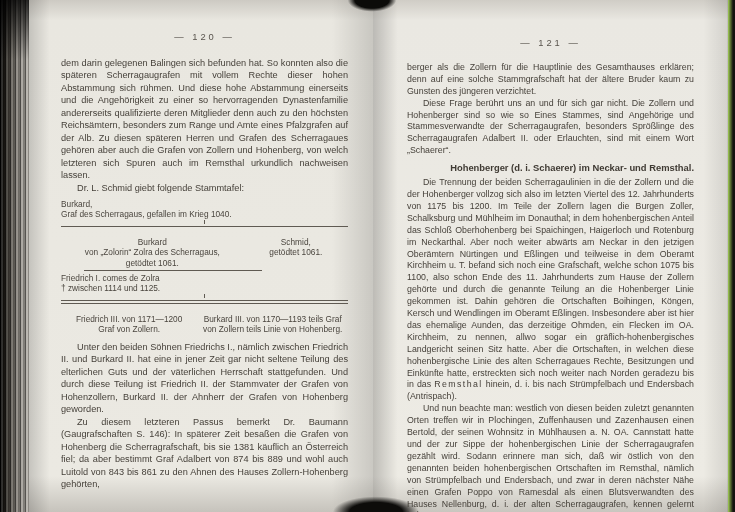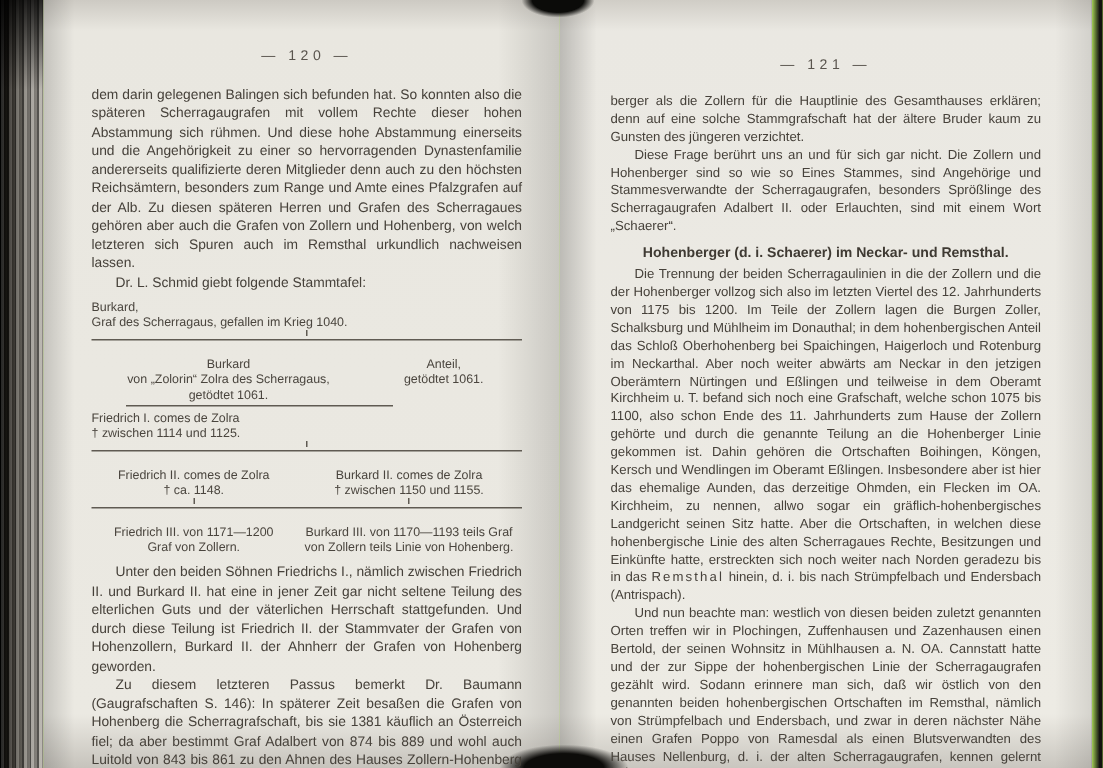--- a/index.html
+++ b/index.html
@@ -46,21 +46,21 @@
     background:radial-gradient(ellipse 60% 100% at 50% 100%, #0d0c0a 48%, rgba(13,12,10,0) 78%);
   }
   .textblock { position:absolute; color:#46413a; }
   .tb-left  { left:61px;  top:31px; width:287px; font-size:9.2px; line-height:12.5px; }
   .tb-right { left:407px; top:37px; width:287px; font-size:8.8px; line-height:11.9px; }
   .pagenum  { text-align:center; letter-spacing:3px; color:#59544d; font-size:9.4px; margin-bottom:13px; }
   .tb-right .pagenum { }
   p { text-align:justify; }
   .indent { text-indent:16px; }
   .spaced { letter-spacing:1.4px; }
-  .section-heading { text-align:center; font-weight:bold; font-size:9.4px; margin:5px 0 3px; color:#3f3a33; }
+  .section-heading { text-align:right; font-weight:bold; font-size:9.4px; margin:5px 0 3px; color:#3f3a33; }
   
   .tree { margin:5px 0 6px; font-size:8.3px; line-height:10.4px; color:#4a453e; }
   .tree .tnode { }
   .tree .hline { height:0; border-top:1px solid #5f5a52; margin:2px 0; }
   .tree .hline.partial { width:62%; margin-left:8%; }
   .tree .tick { width:1px; height:4px; background:#5f5a52; margin:0 auto; }
   .trow { display:flex;margin-top:10px; }
   .trow .cell { text-align:center; }
   .g2a { flex:1.75; } .g2b { flex:1; }
   .g4a, .g5a { flex:0.95; } .g4b, .g5b { flex:1.05; }
@@ -92,43 +92,31 @@
       </div>
       <div class="tick"></div>
       <div class="hline"></div>
       <div class="trow">
         <div class="cell g2a">
           <div>Burkard</div>
           <div>von „Zolorin“ Zolra des Scherragaus,</div>
           <div>getödtet 1061.</div>
         </div>
         <div class="cell g2b">
-          <div>Anteil,</div>
+          <div>Schmid,</div>
           <div>getödtet 1061.</div>
         </div>
       </div>
       <div class="hline partial"></div>
       <div class="tnode">
         <div>Friedrich I. comes de Zolra</div>
         <div>† zwischen 1114 und 1125.</div>
       </div>
       <div class="tick"></div>
       <div class="hline"></div>
-      <div class="trow">
-        <div class="cell g4a">
-          <div>Friedrich II. comes de Zolra</div>
-          <div>† ca. 1148.</div>
-          <div class="tick"></div>
-        </div>
-        <div class="cell g4b">
-          <div>Burkard II. comes de Zolra</div>
-          <div>† zwischen 1150 und 1155.</div>
-          <div class="tick"></div>
-        </div>
-      </div>
       <div class="hline"></div>
       <div class="trow">
         <div class="cell g5a">
           <div>Friedrich III. von 1171—1200</div>
           <div>Graf von Zollern.</div>
         </div>
         <div class="cell g5b">
           <div>Burkard III. von 1170—1193 teils Graf</div>
           <div>von Zollern teils Linie von Hohenberg.</div>
         </div>

